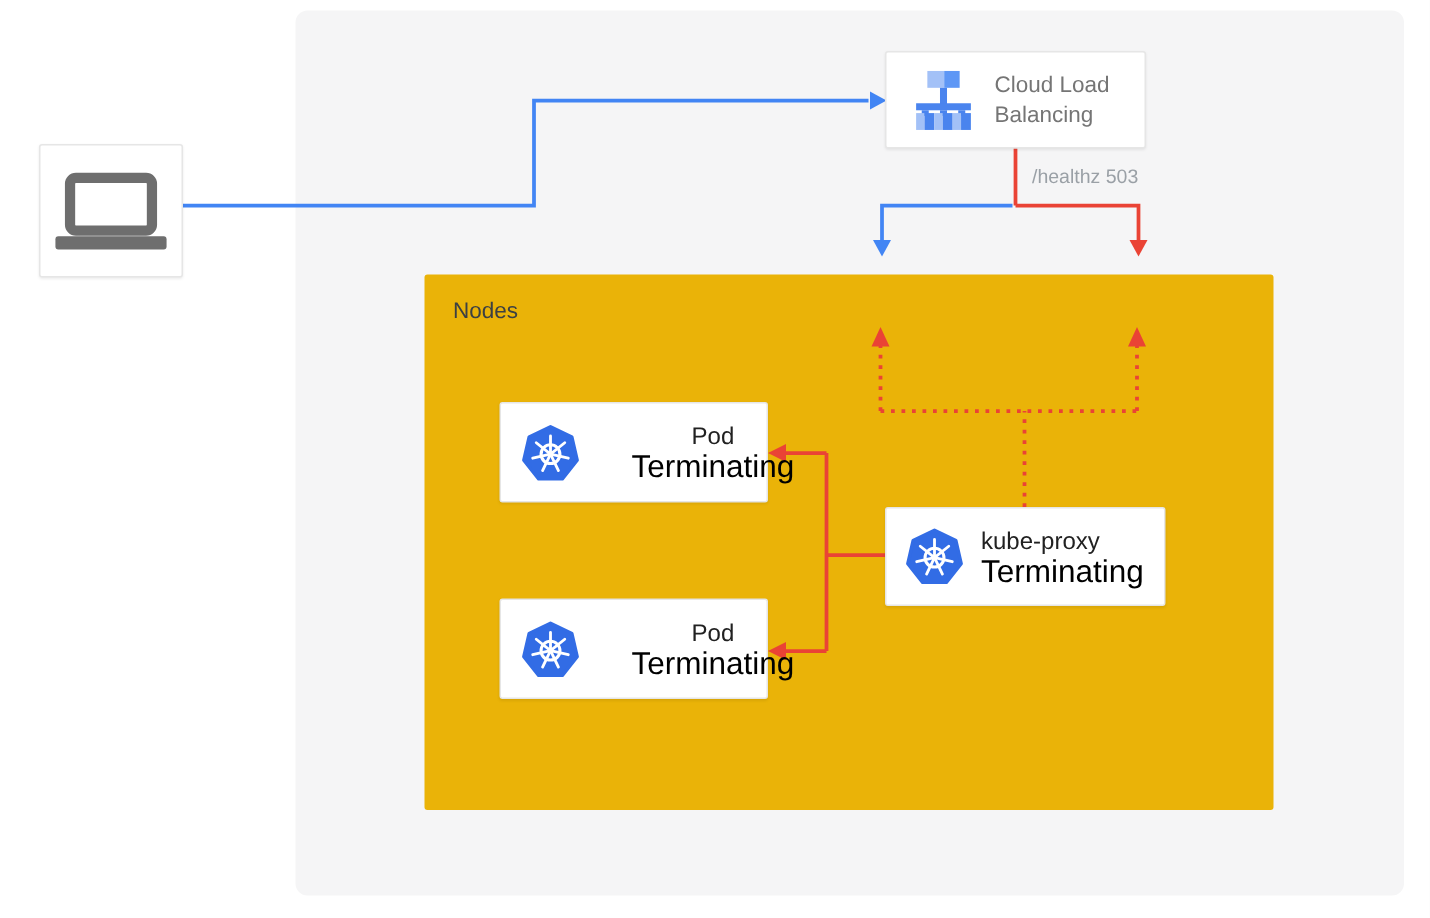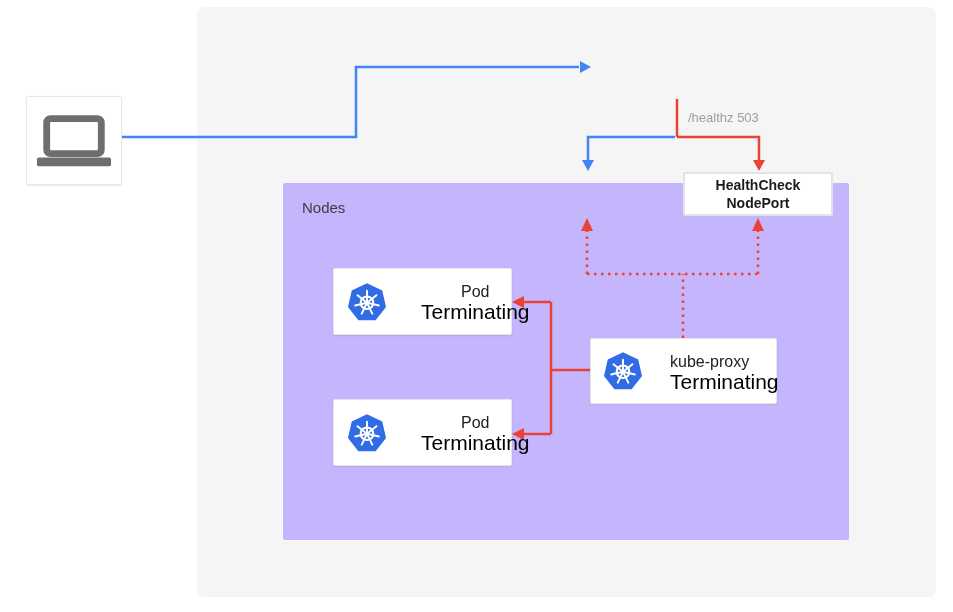--- a/index.html
+++ b/index.html
@@ -6,21 +6,21 @@
   .stage{
     position:relative;width:953px;height:612px;overflow:hidden;
     font-family:"Liberation Sans", sans-serif;background:#ffffff;
   }
   .backdrop{
     position:absolute;left:197px;top:7px;width:739px;height:590px;
     background:#f5f5f6;border-radius:8px;
   }
   .nodes-zone{
     position:absolute;left:283px;top:183px;width:566px;height:357px;
-    background:#c4b5fd;border-radius:2px;
+    background:#eab308;border-radius:2px;
   }
   .nodes-zone-label{
     position:absolute;left:19px;top:16px;font-size:15px;color:#3c4043;
   }
   svg.connectors{position:absolute;left:0;top:0;z-index:1;}
   .card{
     position:absolute;background:#ffffff;border:1px solid #e6e6e6;
     border-radius:2px;box-shadow:0 1px 2px rgba(0,0,0,0.08);
     display:flex;align-items:center;z-index:2;box-sizing:border-box;
   }
@@ -32,21 +32,21 @@
     display:flex;align-items:center;justify-content:center;text-align:center;
     font-size:14px;font-weight:bold;color:#1b1b1b;line-height:18px;z-index:2;box-sizing:border-box;
   }
   .nodeport-box{left:511px;top:172px;width:150px;height:44px;}
   .healthcheck-box{left:683px;top:172px;width:150px;height:44px;padding:0 14px;}
   .pod-card-1{left:333px;top:268px;width:179px;height:67px;padding-left:14px;}
   .pod-card-2{left:333px;top:399px;width:179px;height:67px;padding-left:14px;}
   .kube-proxy-card{left:590px;top:338px;width:187px;height:66px;padding-left:13px;}
   .entity-text{margin-left:0;}
   .pod-card-1 .entity-text,.pod-card-2 .entity-text{margin-left:35px;text-align:center;}
-  .kube-proxy-card .entity-text{margin-left:28px;}
+  .kube-proxy-card .entity-text{margin-left:12px;}
   .entity-title{font-size:16px;color:#212121;line-height:20px;}
   .entity-subtitle{font-size:21px;color:#000000;line-height:19px;}
   .healthz-label{
     position:absolute;left:688px;top:110px;font-size:13px;font-weight:normal;
     color:#9aa0a6;z-index:2;white-space:nowrap;
   }
   .icon-box{flex:0 0 auto;display:flex;align-items:center;justify-content:center;}
 </style>
 </head>
 <body>
@@ -91,25 +91,44 @@
 
   <div class="card client-card">
     <span class="icon-box">
       <svg width="78" height="58" viewBox="0 0 80 58">
         <rect x="12" y="6" width="56" height="36" rx="4" fill="none" stroke="#6e6e6e" stroke-width="7"></rect>
         <rect x="2" y="46" width="76" height="9" rx="2" fill="#6e6e6e"></rect>
       </svg>
     </span>
   </div>
 
+  <div class="card clb-card">
+    <span class="icon-box">
+      <svg width="44" height="41" viewBox="0 0 47 43">
+        <rect x="12" y="1" width="12" height="12" fill="#a3c1f7"></rect>
+        <rect x="24" y="1" width="11" height="12" fill="#5e97f5"></rect>
+        <rect x="21" y="13" width="5" height="13" fill="#4a84ee"></rect>
+        <rect x="4" y="24" width="39" height="5" fill="#4a84ee"></rect>
+        <rect x="8" y="29" width="5" height="4" fill="#4a84ee"></rect>
+        <rect x="21" y="29" width="5" height="4" fill="#4a84ee"></rect>
+        <rect x="34" y="29" width="5" height="4" fill="#4a84ee"></rect>
+        <rect x="4" y="31" width="6" height="12" fill="#a3c1f7"></rect>
+        <rect x="10" y="31" width="7" height="12" fill="#4a84ee"></rect>
+        <rect x="17" y="31" width="6" height="12" fill="#a3c1f7"></rect>
+        <rect x="23" y="31" width="7" height="12" fill="#4a84ee"></rect>
+        <rect x="30" y="31" width="6" height="12" fill="#a3c1f7"></rect>
+        <rect x="36" y="31" width="7" height="12" fill="#4a84ee"></rect>
+      </svg>
+    </span>
+    <div class="clb-title">Cloud Load Balancing</div>
+  </div>
 
   <div class="healthz-label">/healthz 503</div>
 
 
-  <div class="port-box healthcheck-box">HealthCheck NodePort</div>
 
   <div class="card pod-card-1">
     <span class="icon-box">
       <svg width="38" height="38" viewBox="0 0 100 100">
         <polygon points="50,4 87.5,22 96.8,62.7 70.8,95.3 29.2,95.3 3.2,62.7 12.5,22" fill="#326ce5" stroke="#326ce5" stroke-width="6" stroke-linejoin="round"></polygon>
         <g stroke="#ffffff" stroke-width="5" stroke-linecap="round">
           <line x1="50" y1="52" x2="50" y2="20"></line>
             <line x1="50" y1="52" x2="75" y2="32"></line>
           <line x1="50" y1="52" x2="81.2" y2="59.1"></line>
             <line x1="50" y1="52" x2="63.9" y2="80.8"></line>

